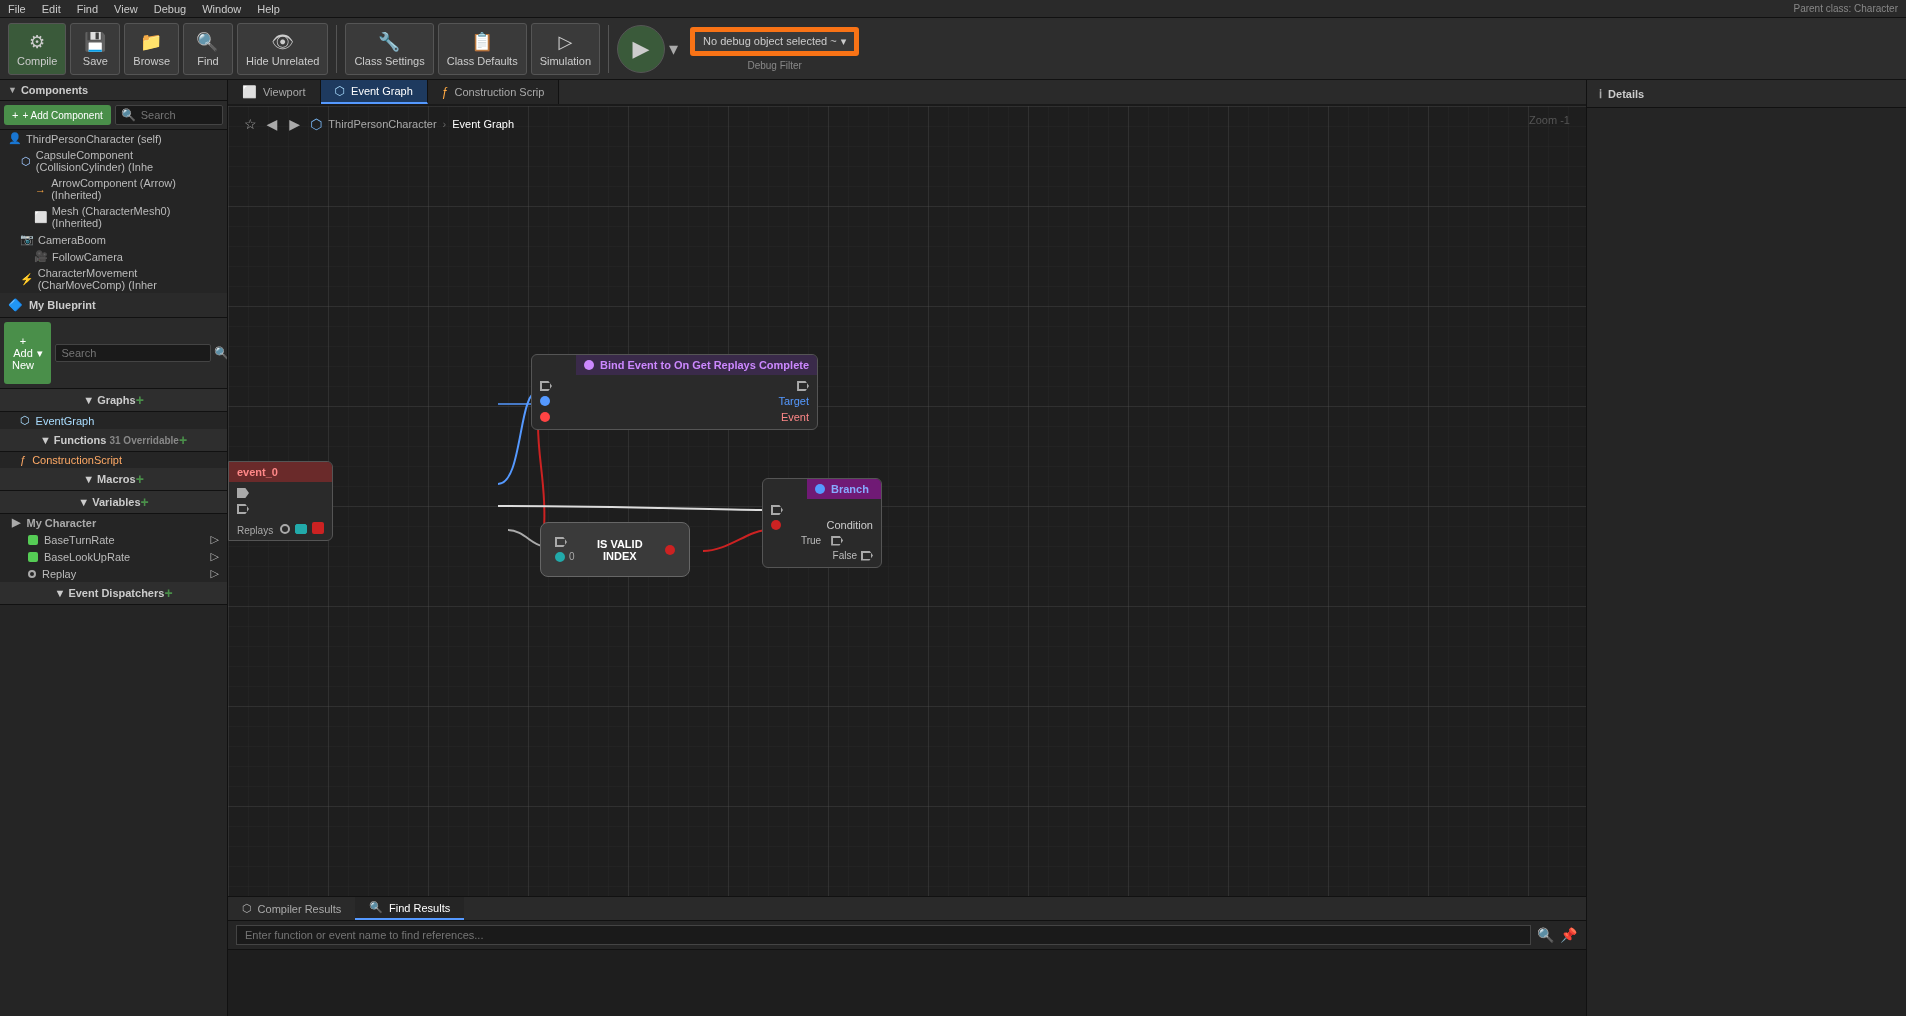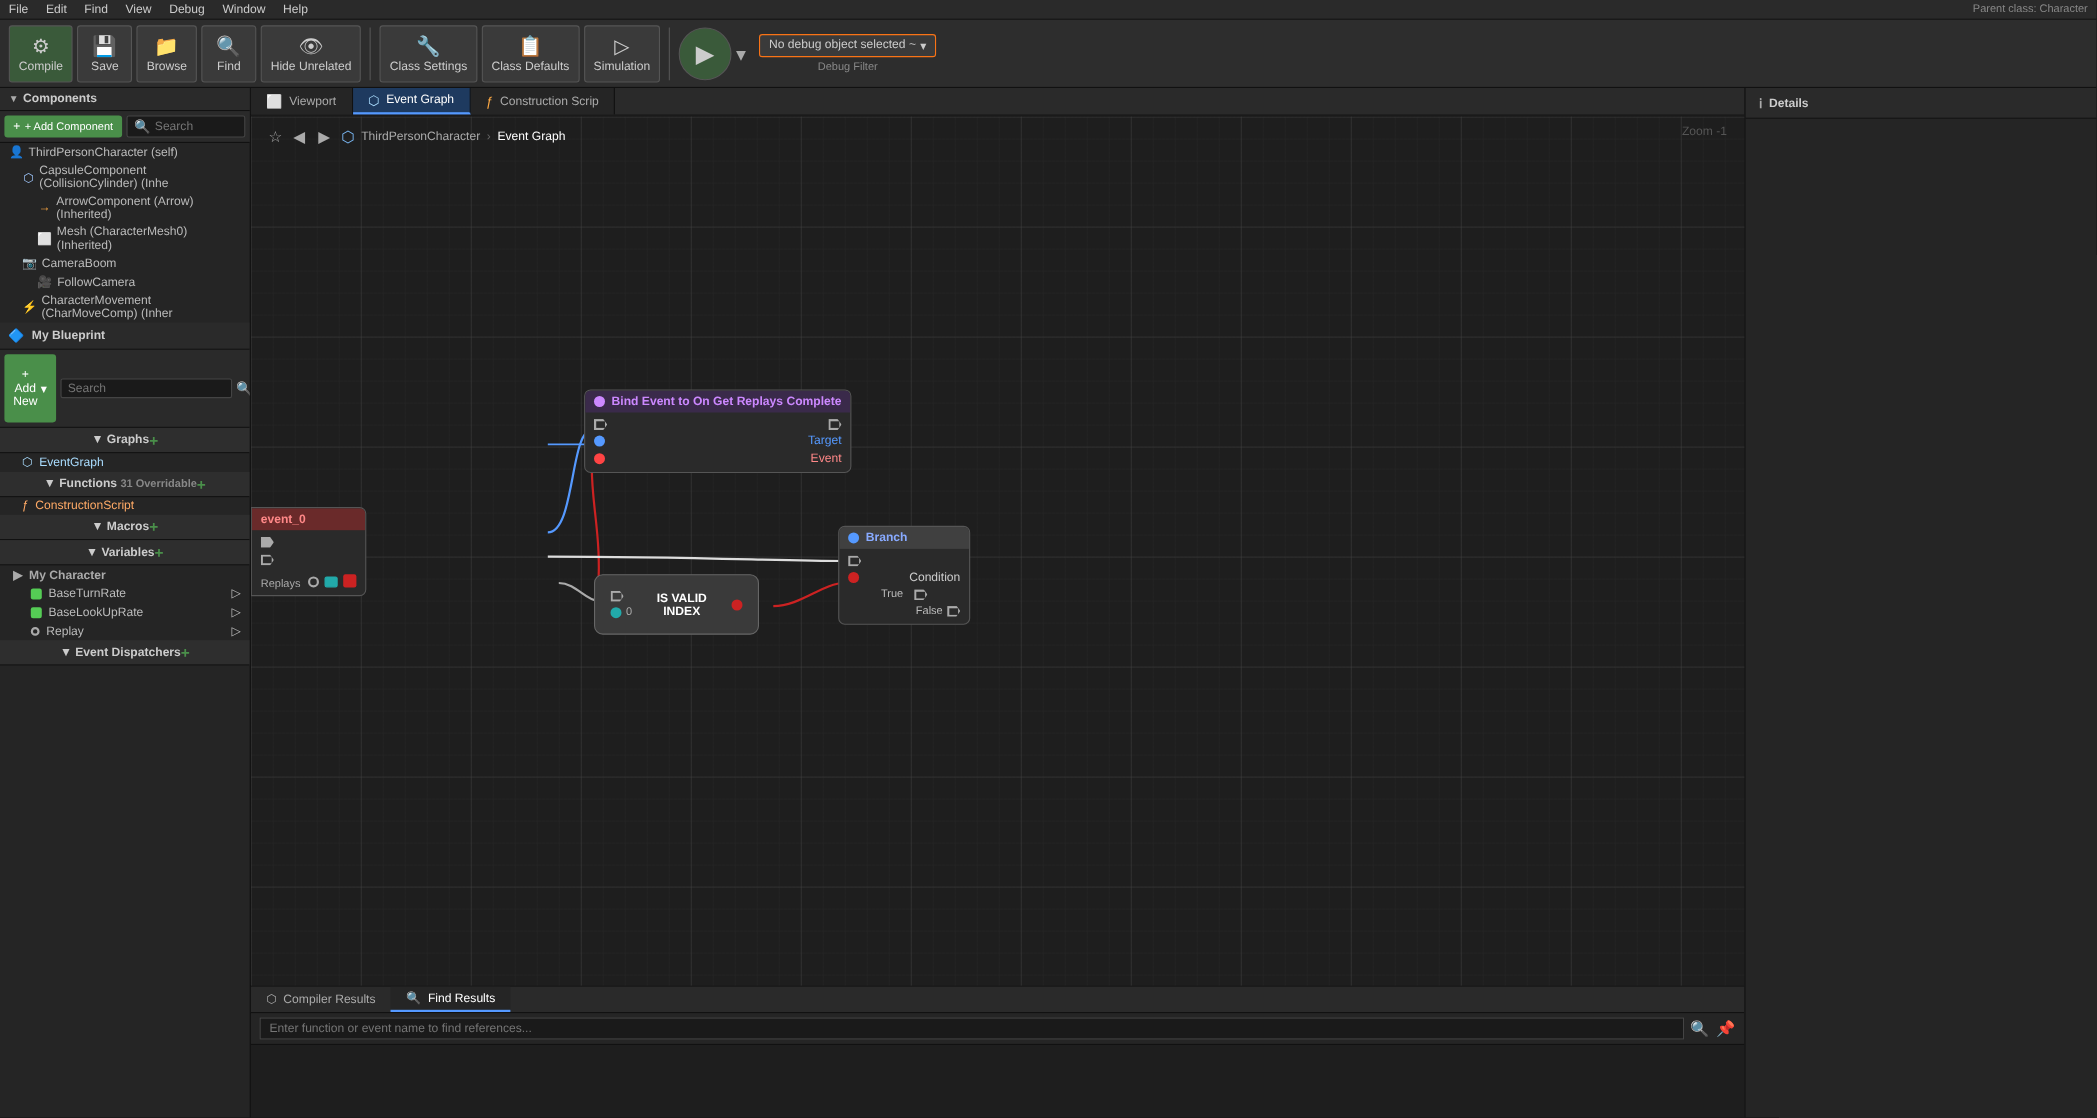--- a/index.html
+++ b/index.html
@@ -51,21 +51,21 @@
     .toolbar-btn.play-btn { background: #3a5a3a; border-radius: 50%; width: 48px; height: 48px; min-width: 48px; }
     .toolbar-sep { width: 1px; height: 48px; background: #555; margin: 0 4px; }
     .debug-filter {
       display: flex;
       flex-direction: column;
       gap: 4px;
       margin-left: 8px;
     }
     .debug-dropdown {
       background: #3a3a3a;
-      border: 1px solid #f97316;
+      border: 5px solid #f97316;
       color: #ccc;
       padding: 3px 8px;
       cursor: pointer;
       border-radius: 3px;
       font-size: 11px;
       display: flex;
       align-items: center;
       gap: 4px;
     }
     .debug-label { color: #888; font-size: 10px; text-align: center; }
@@ -331,23 +331,24 @@
       overflow: hidden;
       min-width: 180px;
     }
     .bp-node-header {
       padding: 4px 8px;
       display: flex;
       align-items: center;
       gap: 6px;
       font-size: 11px;
       font-weight: bold;
+      margin-left: 44px;
     }
     .bp-node-header.purple { background: #3a2a4a; color: #cc88ff; }
-    .bp-node-header.blue { background: #404040; color: #88aaff; }
+    .bp-node-header.blue { background: #701a75; color: #88aaff; }
 
     .bp-node-body {
       padding: 4px 0;
     }
     .bp-pin-row {
       display: flex;
       align-items: center;
       padding: 2px 8px;
       gap: 6px;
       font-size: 10px;

